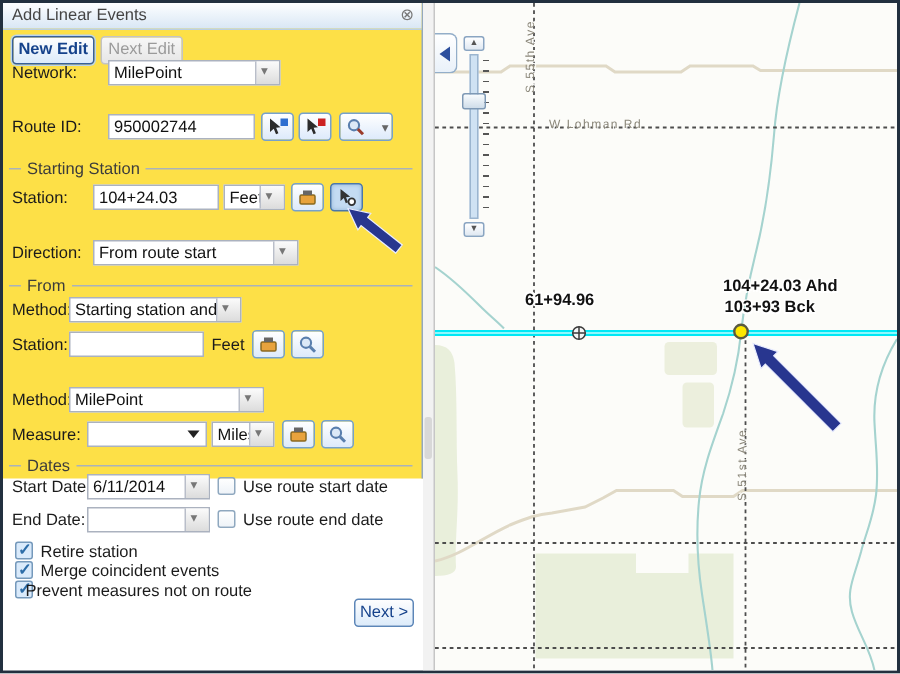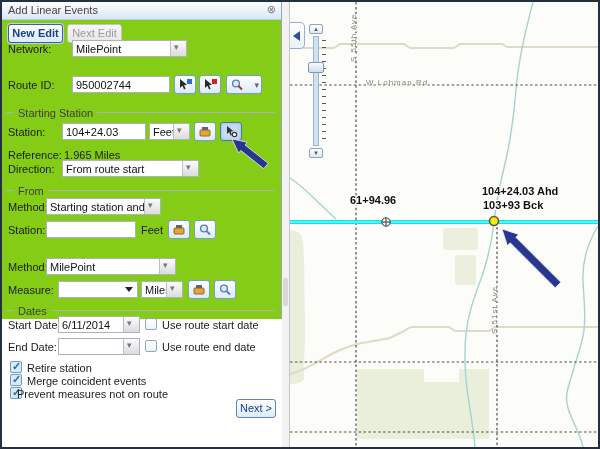--- a/index.html
+++ b/index.html
@@ -1,19 +1,19 @@
 <!DOCTYPE html>
 <html><head>
 <meta charset="utf-8">
 <style>
   html,body{margin:0;padding:0;background:#e8e8e8;font-family:"Liberation Sans",sans-serif;}
   .screen{position:relative;width:600px;height:449px;background:#fff;border:2px solid #22303f;box-sizing:border-box;overflow:hidden;}
 
   
-  .panel{position:absolute;left:0;top:0;width:280px;height:317px;background:#84cc16;border-right:1px solid #93a8bd;box-sizing:border-box;}
+  .panel{position:absolute;left:0;top:0;width:280px;height:317px;background:#fde047;border-right:1px solid #93a8bd;box-sizing:border-box;}
   .titlebar{position:absolute;left:0;top:0;right:0;height:17px;background:linear-gradient(#fdfeff,#d9e7f5);border-bottom:1px solid #b9cfe4;font-size:11px;color:#444;}
   .titlebar .t{position:absolute;left:6px;top:2px;}
   .titlebar .close{position:absolute;right:5px;top:1px;font-size:11px;color:#777;cursor:pointer;}
 
   .lbl{position:absolute;font-size:11px;color:#1b1b1b;top:3px;white-space:nowrap;}
   .row{position:absolute;left:0;right:0;height:19px;}
 
   .btn{position:absolute;height:19px;box-sizing:border-box;border:1px solid #5c86b8;border-radius:3px;background:linear-gradient(#fefefe,#dcebfa);font-size:11px;color:#15428b;text-align:center;line-height:17px;cursor:pointer;}
   .btn.focus{box-shadow:0 0 0 1px #b9d4ee;border-color:#38609a;font-weight:bold;}
   .btn.disabled{border-color:#c3c3c3;background:linear-gradient(#f7f7f7,#e6e6e6);color:#9a9a9a;cursor:default;font-weight:normal;}
@@ -129,24 +129,20 @@
             </svg></span>
       </div>
       <div class="icobtn active" style="left:218px;top:-1px;">
         <span><svg width="15" height="14">
               <path d="M3,1 L3,9 L5.2,7 L6.5,10.5 L8,9.9 L6.7,6.5 L9.5,6.2 Z" fill="#333"></path>
               <circle cx="10.5" cy="9.5" r="2.2" fill="#fff" stroke="#333" stroke-width="1.2"></circle>
             </svg></span>
       </div>
     </div>
 
-    <div class="row" style="top:144px;">
-      <span class="lbl" style="left:6px;">Reference:</span>
-      <span class="lbl" style="left:62px;">1.965 Miles</span>
-    </div>
 
     <div class="row" style="top:158px;">
       <span class="lbl" style="left:6px;">Direction:</span>
       <div class="dd" style="left:60px;width:137px;">
         <span class="val">From route start</span>
         <span class="arw"></span>
       </div>
     </div>
 
     <div class="fs" style="top:182px;">

